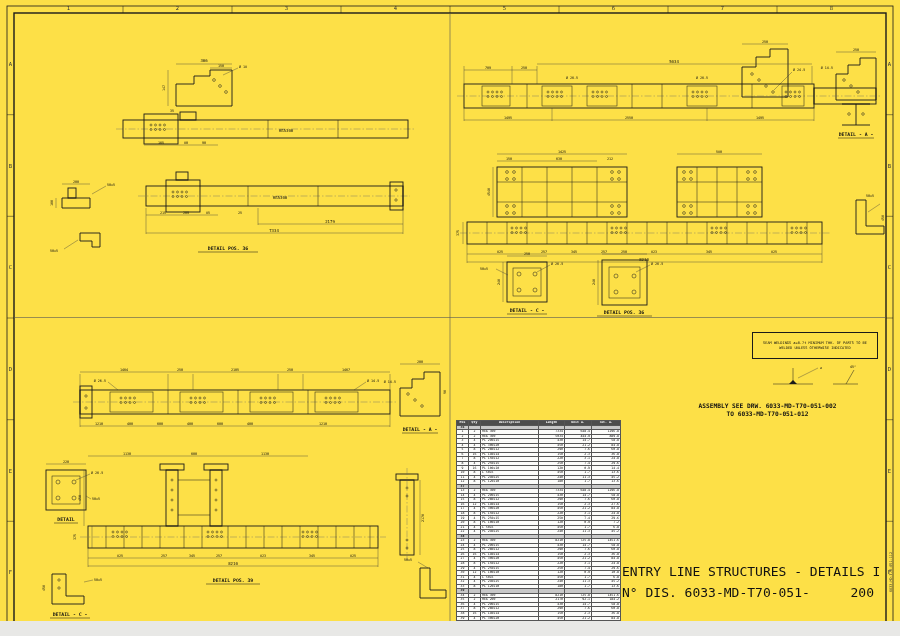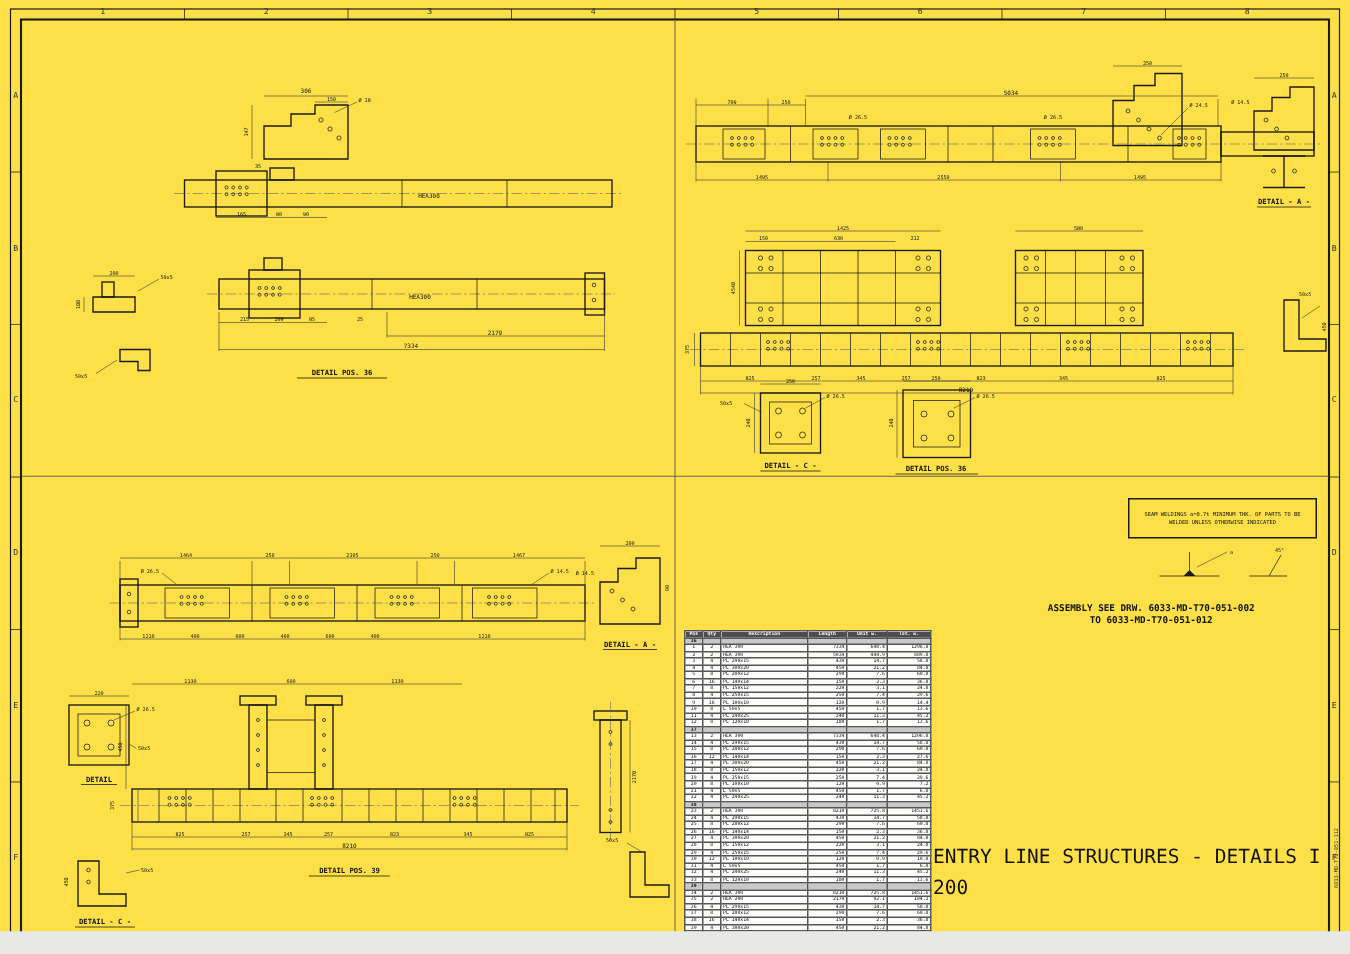--- a/index.html
+++ b/index.html
@@ -917,18 +917,19 @@
           <td>L 50x5</td>
           <td>450</td>
           <td>1.7</td>
           <td>6.8</td>
         </tr>
       </tbody>
   </table>
 
   <div class="title-line">ENTRY LINE STRUCTURES - DETAILS I</div>
   <div class="dwgno">
+    <span>N° DIS. 6033-MD-T70-051-</span>
     <span>200</span>
   </div>
   <div class="scale-note">scale(s)  1:5  1:10  1:20  1:50</div>
   <div class="side-label">6033-MD-T70-051-112</div>
 
 </div>
 
 </body></html>

